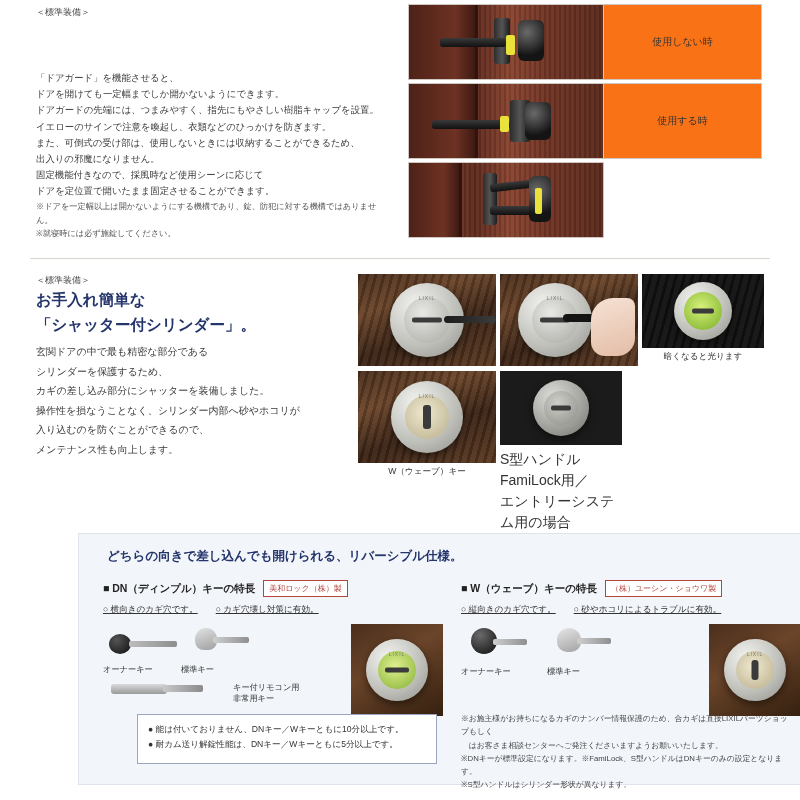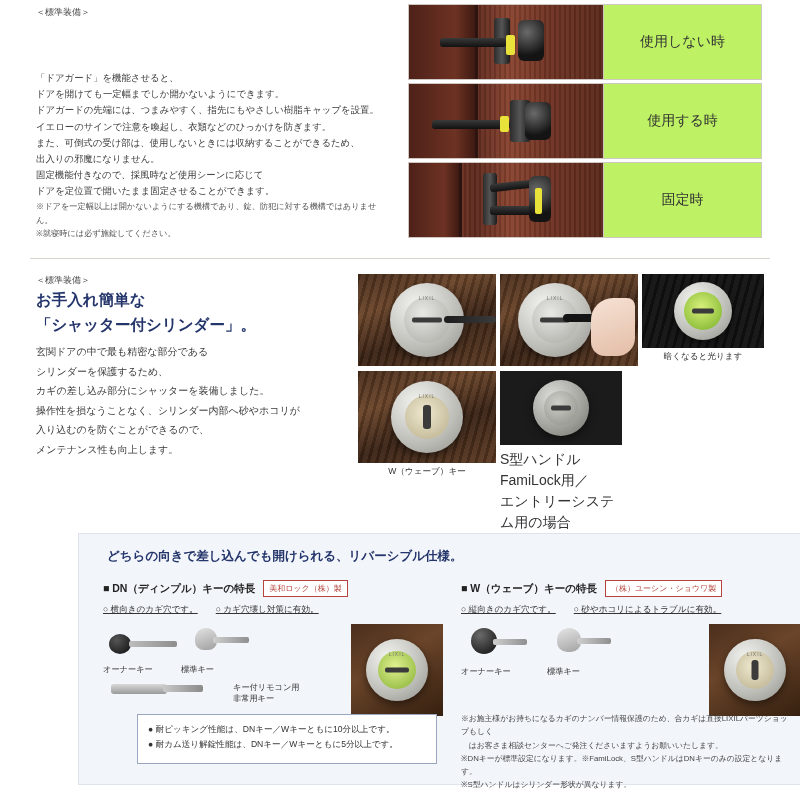--- a/index.html
+++ b/index.html
@@ -28,21 +28,21 @@
     position:absolute;left:36px;top:200px;width:350px;
     font-size:8.2px;line-height:1.65;color:#555;
   }
 
   .photos1{position:absolute;left:408px;top:4px;width:354px;}
   .prow{display:flex;height:76px;margin-bottom:3px;}
   .prow .img{width:196px;height:76px;position:relative;overflow:hidden;border:1px solid #cfc8c2;box-sizing:border-box;}
   .prow .cap{
     flex:1;border:1px solid #cfc8c2;border-left:none;box-sizing:border-box;
     display:flex;align-items:center;justify-content:center;
-    font-size:14px;color:#333;background:#bef264;
+    font-size:10px;color:#333;background:#f97316;
   }
 
   
   .wood{
     position:absolute;inset:0;
     background:
       linear-gradient(90deg,#6b2f22 0%,#7d3a28 18%,#5e2a1e 34%,#8a4430 52%,#6f3323 72%,#5a2a1c 100%);
   }
   .wood:after{
     content:"";position:absolute;inset:0;
@@ -204,21 +204,20 @@
       <div class="prow" style="margin-bottom:0">
         <div class="img">
           <div class="wood"></div>
           <div class="doorframe" style="width:26%"></div>
           <div class="guard-plate" style="left:38%;top:14%;height:70%;width:14px"></div>
           <div class="guard-arm2" style="left:42%;top:26%;width:22%"></div>
           <div class="guard-arm" style="left:42%;top:58%;width:22%"></div>
           <div class="knobdark" style="left:62%;top:18%;height:62%;width:22px"></div>
           <div class="yellowcap" style="left:65%;top:34%;height:26px;width:7px"></div>
         </div>
-        <div class="cap">固定時</div>
       </div>
 
     </div>
   </div>
 
   <div class="divider"></div>
 
   <div class="sec2">
     <div class="tag">＜標準装備＞</div>
     <h2>
@@ -366,21 +365,21 @@
           <div style="position:absolute;inset:0;background:linear-gradient(150deg,#4a2e1c,#6b452a 40%,#35200f);"></div>
           <div class="cyl" style="width:62px;height:62px">
               <div class="inner" style="width:38px;height:38px;background:radial-gradient(circle at 45% 40%,#efe9cf,#b9ae8c)"></div>
               <div class="slot" style="width:7px;height:20px;border-radius:3px"></div>
               <div class="brand">LIXIL</div>
             </div>
         </div>
       </div>
     </div>
 
-    <div class="noteBox" style="white-space:pre-line">● 耐ピッキング性能は、DNキー／Wキーともに10分以上です。
+    <div class="noteBox" style="white-space:pre-line">● 能は付いておりません、DNキー／Wキーともに10分以上です。
 ● 耐カム送り解錠性能は、DNキー／Wキーともに5分以上です。</div>
     <div class="rightNotes" style="white-space:pre-line">※お施主様がお持ちになるカギのナンバー情報保護のため、合カギは直接LIXILパーツショップもしく
 　はお客さま相談センターへご発注くださいますようお願いいたします。
 ※DNキーが標準設定になります。※FamiLock、S型ハンドルはDNキーのみの設定となります。
 ※S型ハンドルはシリンダー形状が異なります。</div>
   </div>
 
 </div>
 
 </body></html>

